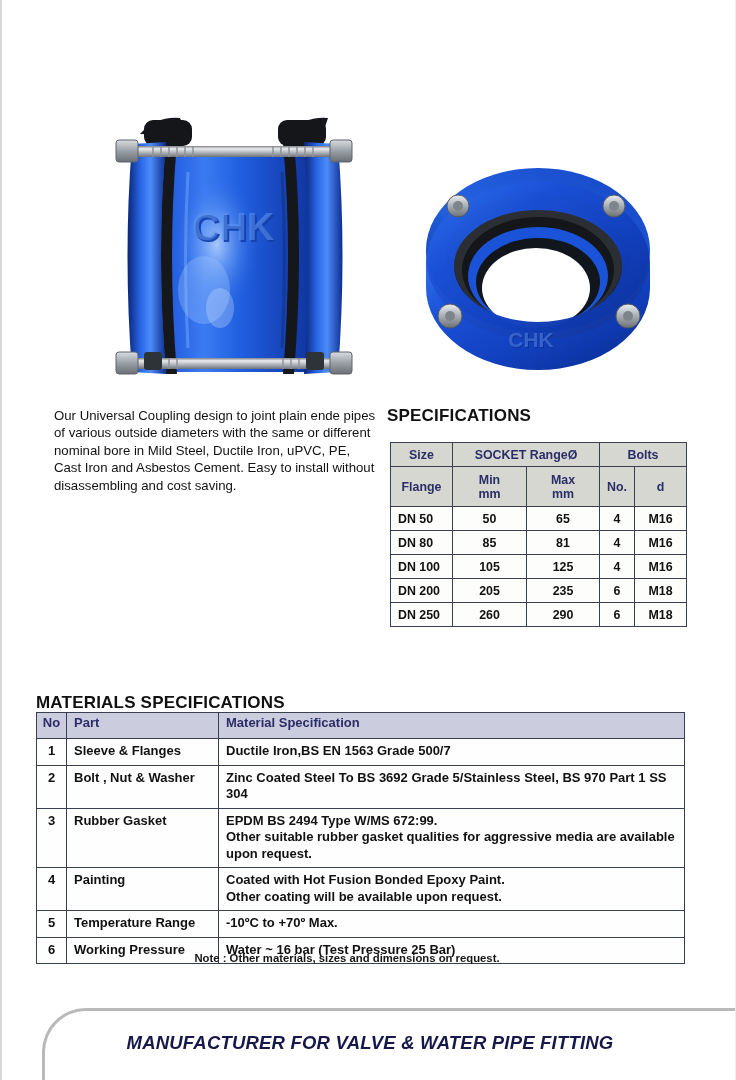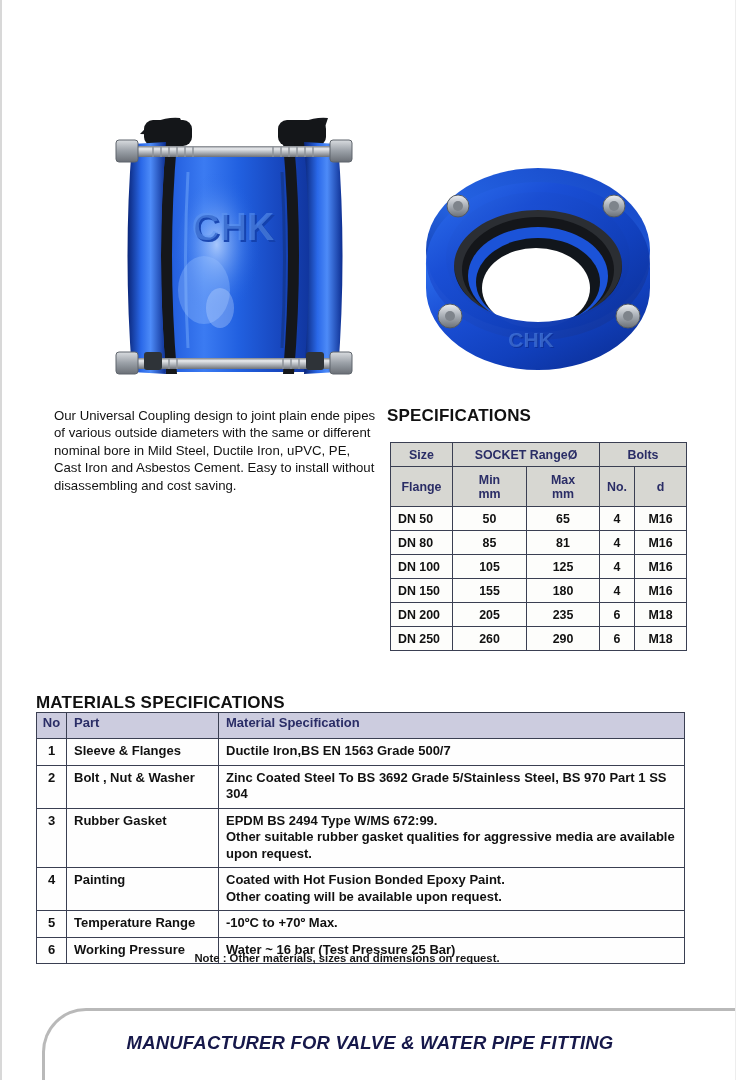--- a/index.html
+++ b/index.html
@@ -391,27 +391,20 @@
           <td>M16</td>
         </tr>
         <tr>
           <td class="size-cell">DN 100</td>
           <td>105</td>
           <td>125</td>
           <td>4</td>
           <td>M16</td>
         </tr>
         <tr>
-          <td class="size-cell">DN 150</td>
-          <td>155</td>
-          <td>180</td>
-          <td>4</td>
-          <td>M16</td>
-        </tr>
-        <tr>
           <td class="size-cell">DN 200</td>
           <td>205</td>
           <td>235</td>
           <td>6</td>
           <td>M18</td>
         </tr>
         <tr>
           <td class="size-cell">DN 250</td>
           <td>260</td>
           <td>290</td>

